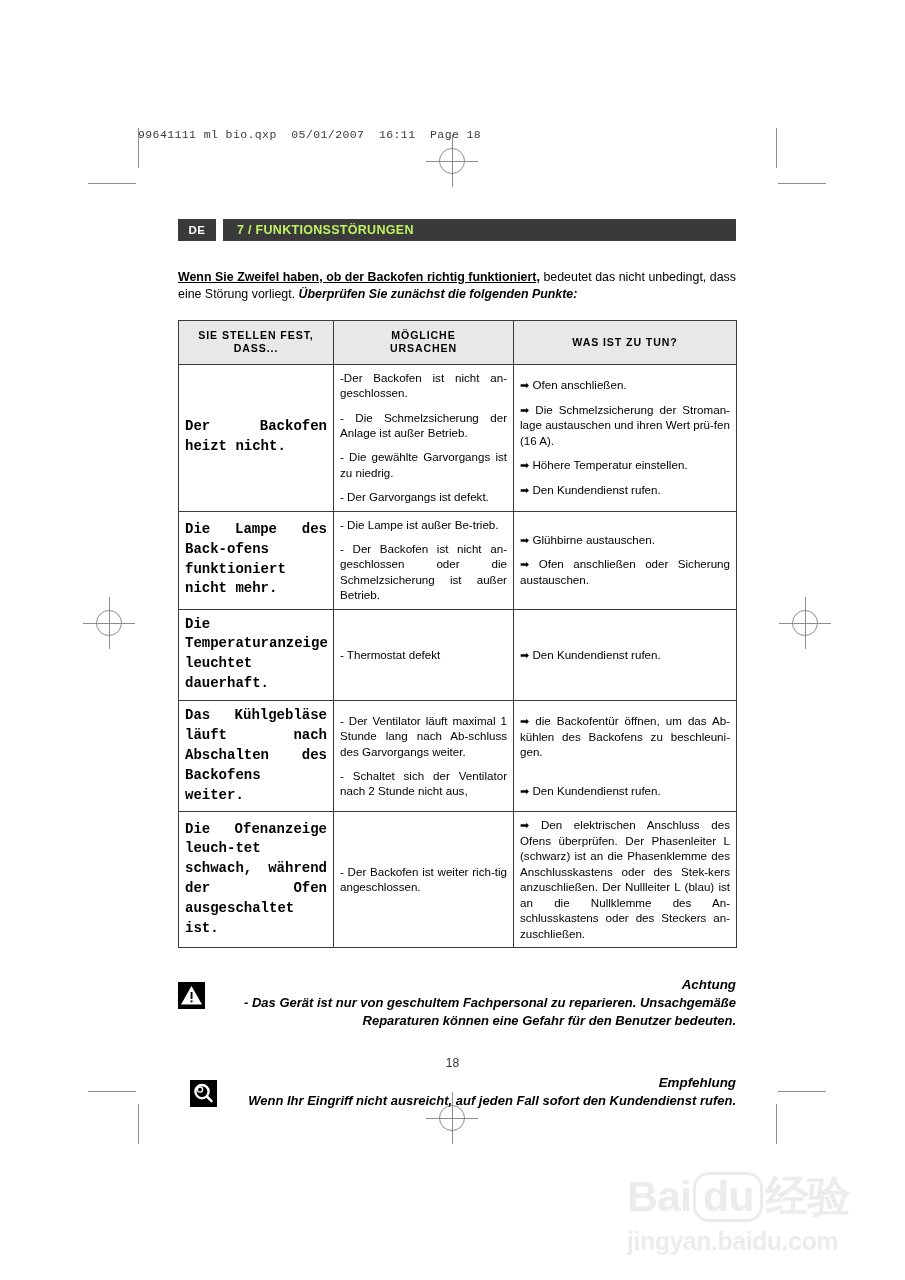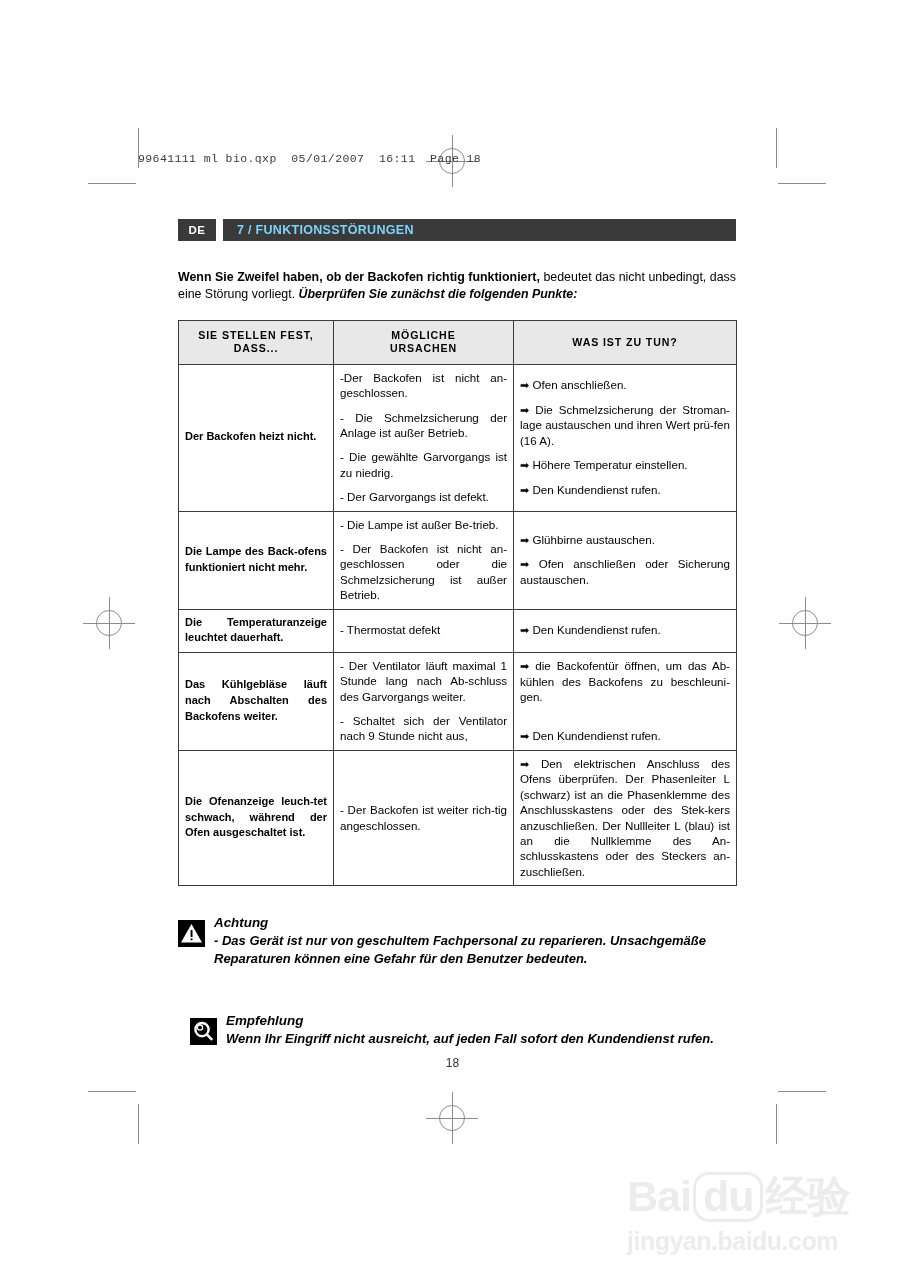--- a/index.html
+++ b/index.html
@@ -36,21 +36,21 @@
     width: 1px; height: 52px; background: #8c8c8c;
   }
   .reg-mark .hline {
     position: absolute; left: 0; top: 26px;
     width: 52px; height: 1px; background: #8c8c8c;
   }
 
   
   .file-header {
     position: absolute;
-    left: 138px; top: 152px;
+    left: 138px; top: 128px;
     font-family: "Liberation Mono", monospace;
     font-size: 11.5px;
     letter-spacing: 0.4px;
     color: #3b3b3b;
     white-space: pre;
   }
 
   
   .content {
     position: absolute;
@@ -72,38 +72,38 @@
     font-weight: bold;
     letter-spacing: 0.5px;
     display: flex;
     align-items: center;
     justify-content: center;
   }
   .banner-gap { width: 7px; background: #fff; }
   .banner-title {
     flex: 1;
     background: #3a3a3a;
-    color: #7dd3fc;
+    color: #bef264;
     font-size: 12.5px;
     font-weight: bold;
     letter-spacing: 0.3px;
     display: flex;
     align-items: center;
     padding-left: 14px;
   }
 
   
   .intro {
     margin-top: 28px;
     font-size: 12.4px;
     line-height: 1.34;
     text-align: justify;
     text-justify: inter-word;
   }
-  .intro .b { font-weight: bold; }
+  .intro .b { font-weight: bold; text-decoration: underline; }
   .intro .bi { font-weight: bold; font-style: italic; }
 
   
   table.trouble {
     margin-top: 18px;
     width: 558px;
     border-collapse: collapse;
     table-layout: fixed;
   }
   table.trouble td, table.trouble th {
@@ -118,27 +118,28 @@
     letter-spacing: 0.9px;
     text-align: center;
     padding: 8px 4px;
     line-height: 1.25;
   }
   th.col-a { width: 155px; margin-top: 14px; }
   th.col-b { width: 180px; }
   th.col-c { width: 223px; }
 
   td.symptom {
-    font-size: 11px;
+    font-size: 14px;
     font-weight: bold;
     line-height: 1.42;
     text-align: justify;
     text-justify: inter-word;
     padding-left: 8px;
     padding-right: 8px;
+    font-family: Liberation Mono, monospace;
   }
   td.cause, td.action {
     font-size: 11.6px;
     line-height: 1.33;
     vertical-align: top;
     padding-top: 7px;
   }
   td.cause p, td.action p { margin: 0; }
   td.cause p.just, td.action p.just {
     text-align: justify;
@@ -146,20 +147,21 @@
   }
   td.cause p + p, td.action p + p { margin-top: 9px; }
   .arrow { font-size: 11px; }
 
   
   .notice {
     position: relative;
     padding-left: 36px;
     font-size: 11.8px;
     line-height: 1.42;
+    text-align: right;
   }
   .notice-achtung { margin-top: 30px; }
   .notice-empfehlung { margin-top: 46px; margin-left: 12px; }
   .notice .n-title {
     font-size: 13.4px;
     font-style: italic;
     font-weight: bold;
     line-height: 1.1;
     margin-bottom: 1px;
   }
@@ -320,21 +322,21 @@
         </td>
         <td class="action" style="vertical-align:middle;">
           <p><span class="arrow">➡</span> <span>Den Kundendienst rufen.</span></p>
         </td>
       </tr>
 
       <tr>
         <td class="symptom">Das Kühlgebläse läuft nach Abschalten des Backofens weiter.</td>
         <td class="cause">
           <p class="just">- Der Ventilator läuft maximal 1 Stunde lang nach Ab-schluss des Garvorgangs weiter.</p>
-          <p class="just">- Schaltet sich der Ventilator nach 9 Stunde nicht aus,</p>
+          <p class="just">- Schaltet sich der Ventilator nach 2 Stunde nicht aus,</p>
         </td>
         <td class="action">
           <p class="just"><span class="arrow">➡</span> <span>die Backofentür öffnen, um das Ab-kühlen des Backofens zu beschleuni-gen.</span></p>
           <p style="margin-top:23px;"><span class="arrow">➡</span> <span>Den Kundendienst rufen.</span></p>
         </td>
       </tr>
 
       <tr>
         <td class="symptom">Die Ofenanzeige leuch-tet schwach, während der Ofen ausgeschaltet ist.</td>
         <td class="cause" style="vertical-align:middle;">

